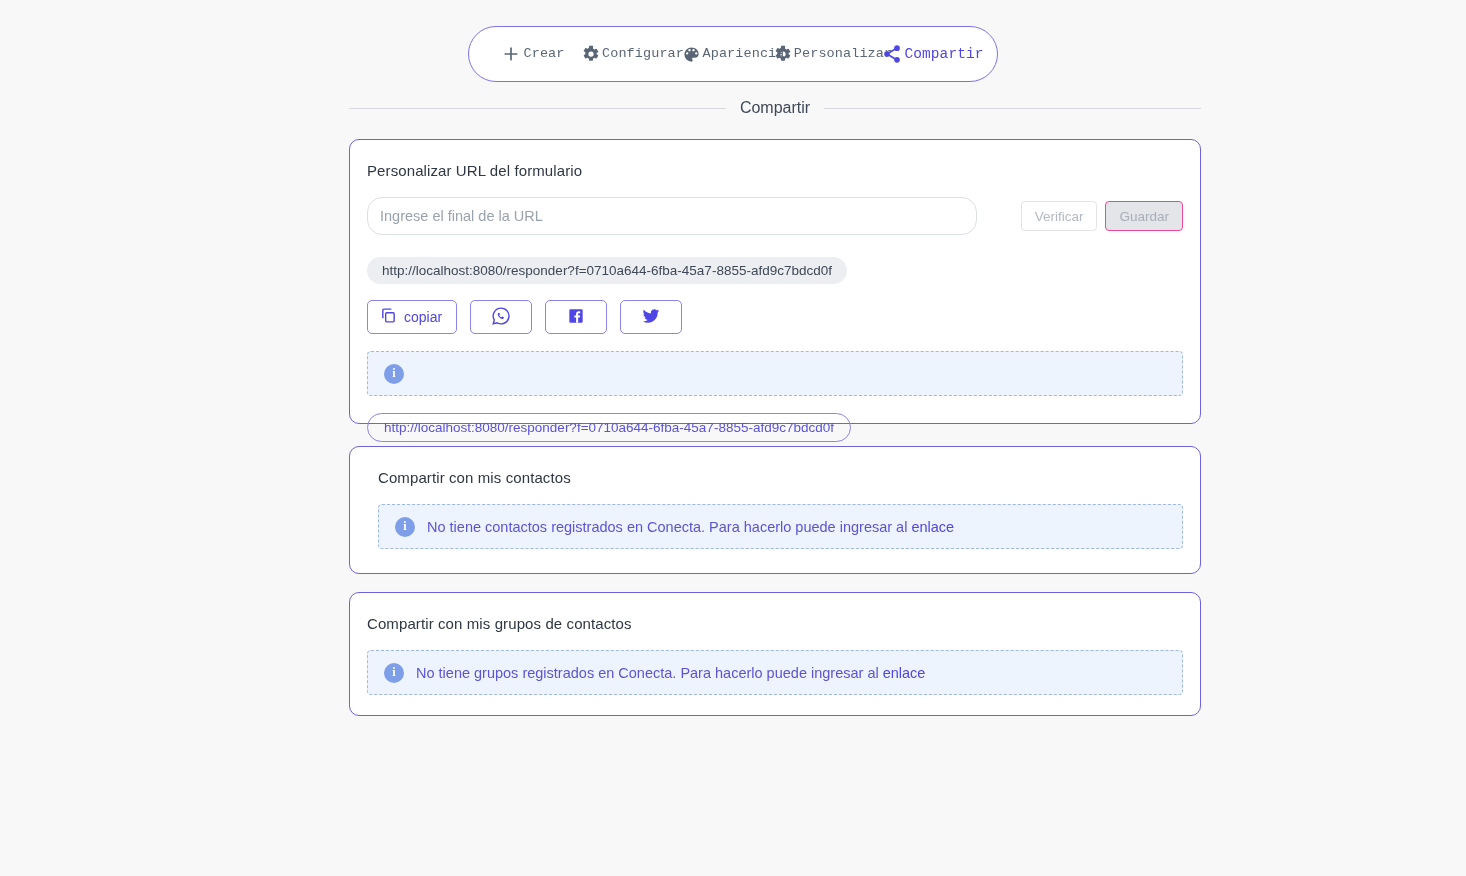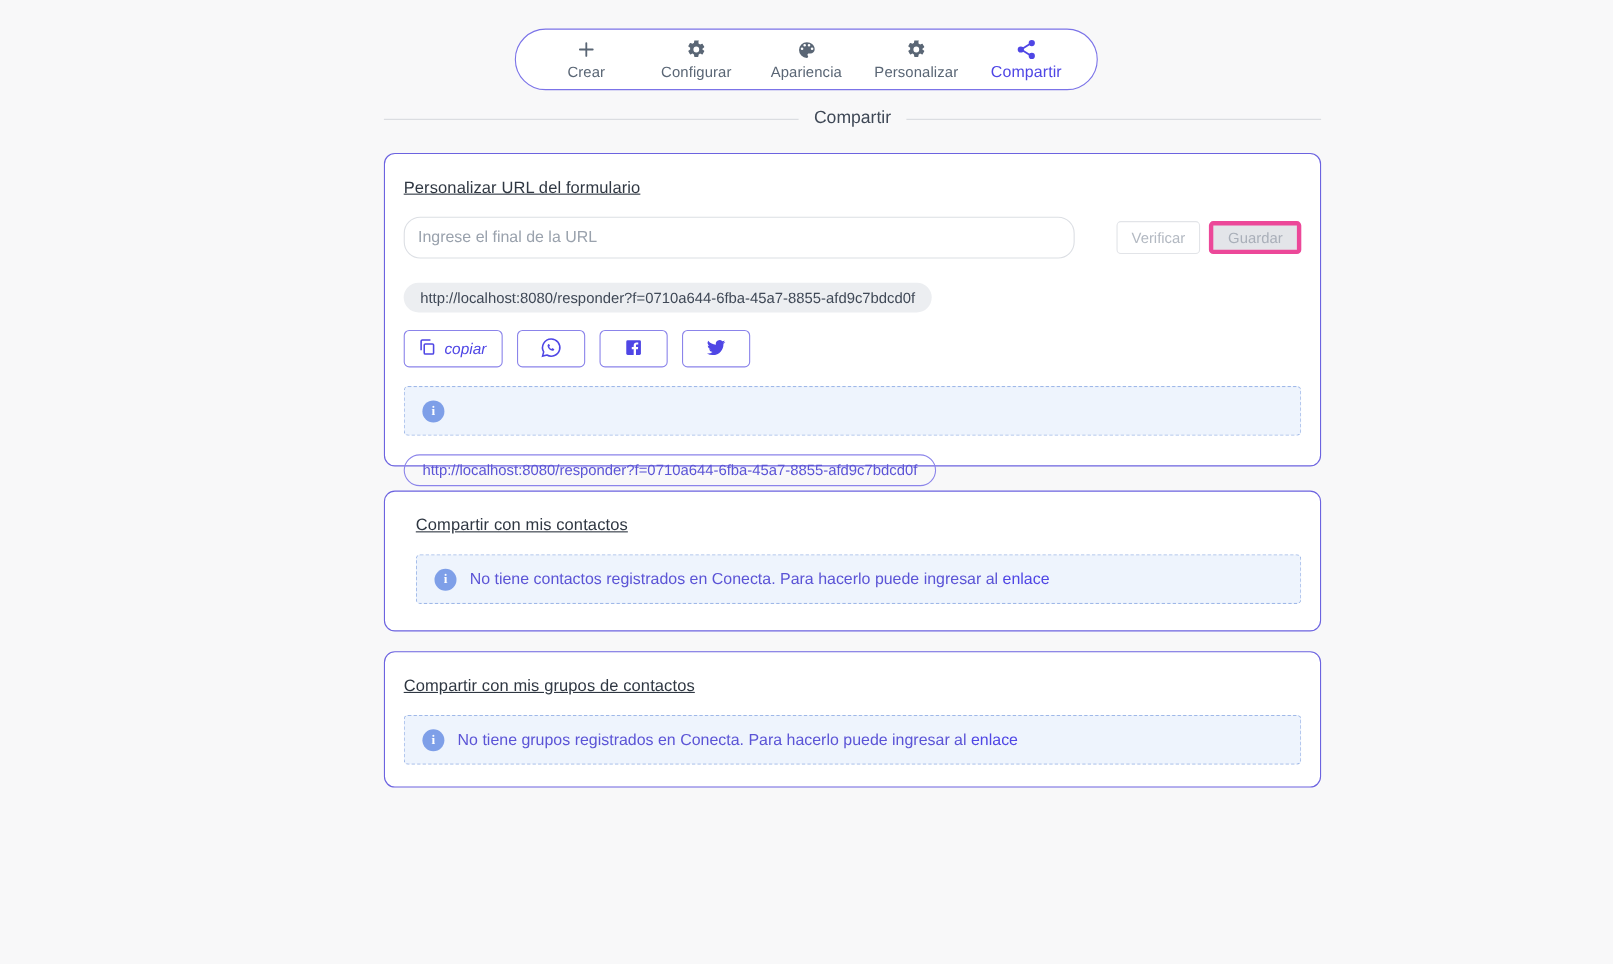--- a/index.html
+++ b/index.html
@@ -32,27 +32,27 @@
     align-items: stretch;
     background: #ffffff;
     border: 1px solid #7b73e8;
     border-radius: 28px;
     height: 56px;
     padding: 0 14px;
   }
   .tab {
     width: 100px;
     display: flex;
-    flex-direction: column;
     align-items: center;
     justify-content: center;
     gap: 2px;
     color: #5a6675;
     cursor: pointer;
     user-select: none;
+    font-family: Liberation Mono, monospace;
   }
   .tab .tab-label {
     font-size: 13.5px;
     line-height: 16px;
     letter-spacing: .1px;
   }
   .tab .tab-icon {
     display: flex;
     align-items: center;
     justify-content: center;
@@ -94,21 +94,20 @@
   }
   #card-url      { top: 139px; height: 285px; }
   #card-contacts { top: 446px; height: 128px; padding-left: 28px; }
   #card-groups   { top: 592px; height: 124px; }
 
   .card-title {
     font-size: 15px;
     color: #2f3742;
     margin: 6px 0 18px 0;
     letter-spacing: .1px;
-    text-decoration: underline;
   }
 
   
   .url-row {
     display: flex;
     align-items: center;
     gap: 0;
   }
   .url-input {
     width: 610px;
@@ -142,21 +141,21 @@
     cursor: pointer;
     font-family: "Liberation Sans", sans-serif;
   }
   .btn-verify {
     background: #ffffff;
     border: 1px solid #e2e4e8;
     color: #b3b9c2;
   }
   .btn-save {
     background: #e3e5e9;
-    border: 4px solid #ec4899;
+    border: 1px solid #ec4899;
     color: #a9afb9;
     cursor: default;
   }
 
   
   .chip-gray {
     display: inline-block;
     margin-top: 22px;
     background: #eceef1;
     border-radius: 16px;
@@ -178,21 +177,20 @@
     border-radius: 5px;
     background: #ffffff;
     display: flex;
     align-items: center;
     justify-content: center;
     gap: 7px;
     padding: 0 14px;
     cursor: pointer;
     color: #4f46e5;
     font-size: 14px;
-    font-style: italic;
   }
   .share-btn.copy { padding: 0 14px 0 12px; }
 
   
   .alert {
     margin-top: 17px;
     background: #eef4fd;
     border: 1px dashed #9fb8e8;
     border-radius: 4px;
     min-height: 45px;

